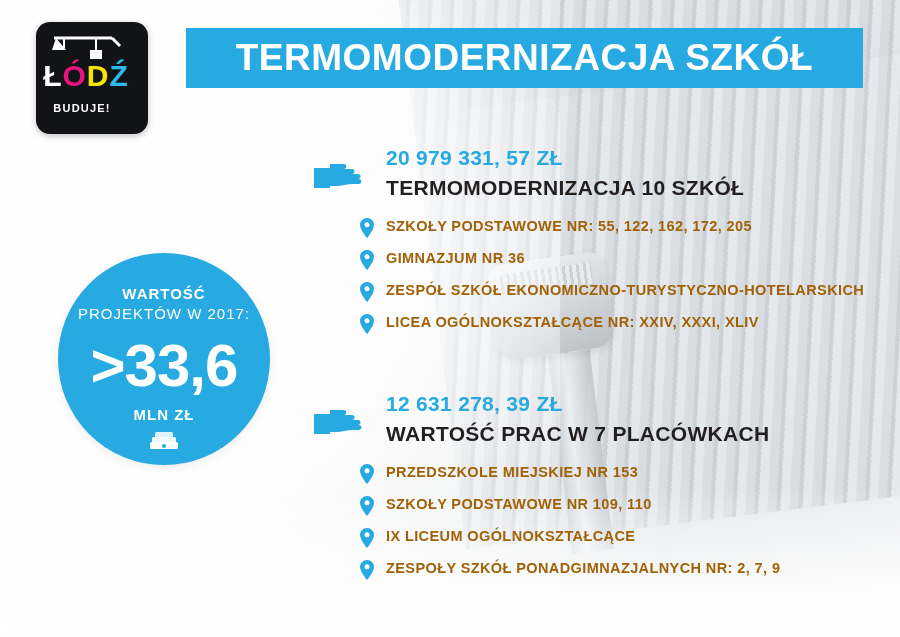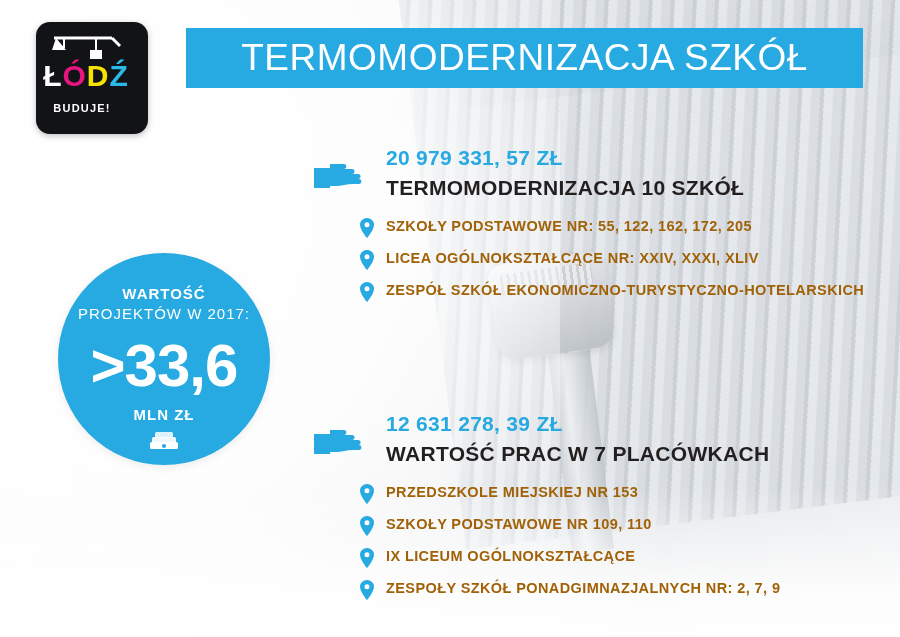--- a/index.html
+++ b/index.html
@@ -161,21 +161,21 @@
     width: 677px;
     height: 60px;
     background: #27a9e1;
     display: flex;
     align-items: center;
     justify-content: center;
   }
   .title-bar .title-text {
     color: #ffffff;
     font-size: 37px;
-    font-weight: normal;
+    font-weight: bold;
     letter-spacing: 0.5px;
     white-space: nowrap;
   }
 
   
   .circle {
     position: absolute;
     left: 58px;
     top: 253px;
     width: 212px;
@@ -215,21 +215,21 @@
     margin: 6px auto 0 auto;
     width: 34px;
     height: 24px;
   }
 
   
   .section {
     position: absolute;
   }
   .sec1 { left: 312px; top: 146px; }
-  .sec2 { left: 312px; top: 392px; margin-top: 20px; }
+  .sec2 { left: 312px; top: 392px; }
 
   .hand-icon {
     position: absolute;
     left: 0;
     top: 8px;
     width: 58px;
     height: 46px;
   }
   .sec-head {
     margin-left: 74px;
@@ -336,28 +336,35 @@
           <path d="M7 0 C3.2 0 0 3 0 6.7 C0 11.8 7 20 7 20 C7 20 14 11.8 14 6.7 C14 3 10.8 0 7 0 Z" fill="#27a9e1"></path>
           <circle cx="7" cy="6.8" r="2.5" fill="#ffffff"></circle>
         </svg>
         <span class="bullet-text">SZKOŁY PODSTAWOWE NR: 55, 122, 162, 172, 205</span>
       </li>
       <li class="bullet">
         <svg class="pin-icon" viewBox="0 0 14 20">
           <path d="M7 0 C3.2 0 0 3 0 6.7 C0 11.8 7 20 7 20 C7 20 14 11.8 14 6.7 C14 3 10.8 0 7 0 Z" fill="#27a9e1"></path>
           <circle cx="7" cy="6.8" r="2.5" fill="#ffffff"></circle>
         </svg>
+        <span class="bullet-text">GIMNAZJUM NR 36</span>
+      </li>
+      <li class="bullet">
+        <svg class="pin-icon" viewBox="0 0 14 20">
+          <path d="M7 0 C3.2 0 0 3 0 6.7 C0 11.8 7 20 7 20 C7 20 14 11.8 14 6.7 C14 3 10.8 0 7 0 Z" fill="#27a9e1"></path>
+          <circle cx="7" cy="6.8" r="2.5" fill="#ffffff"></circle>
+        </svg>
+        <span class="bullet-text">ZESPÓŁ SZKÓŁ EKONOMICZNO-TURYSTYCZNO-HOTELARSKICH</span>
+      </li>
+      <li class="bullet">
+        <svg class="pin-icon" viewBox="0 0 14 20">
+          <path d="M7 0 C3.2 0 0 3 0 6.7 C0 11.8 7 20 7 20 C7 20 14 11.8 14 6.7 C14 3 10.8 0 7 0 Z" fill="#27a9e1"></path>
+          <circle cx="7" cy="6.8" r="2.5" fill="#ffffff"></circle>
+        </svg>
         <span class="bullet-text">LICEA OGÓLNOKSZTAŁCĄCE NR: XXIV, XXXI, XLIV</span>
-      </li>
-      <li class="bullet">
-        <svg class="pin-icon" viewBox="0 0 14 20">
-          <path d="M7 0 C3.2 0 0 3 0 6.7 C0 11.8 7 20 7 20 C7 20 14 11.8 14 6.7 C14 3 10.8 0 7 0 Z" fill="#27a9e1"></path>
-          <circle cx="7" cy="6.8" r="2.5" fill="#ffffff"></circle>
-        </svg>
-        <span class="bullet-text">ZESPÓŁ SZKÓŁ EKONOMICZNO-TURYSTYCZNO-HOTELARSKICH</span>
       </li>
     </ul>
   </div>
 
   <div class="section sec2">
     <svg class="hand-icon" viewBox="0 0 58 46">
       <path d="M2 14 h16 v20 H2 z" fill="#27a9e1"></path>
       <path d="M18 10 h14 c3 0 3 5 0 5 h-6 h14 c3.4 0 3.4 5 0 5 h-3 h9 c3.4 0 3.4 5 0 5 h-5 h6 c3.2 0 3.2 5 0 5 h-6 c-6 0-12 2-17 2 h-6 z" fill="#27a9e1"></path>
     </svg>
     <div class="sec-head">

